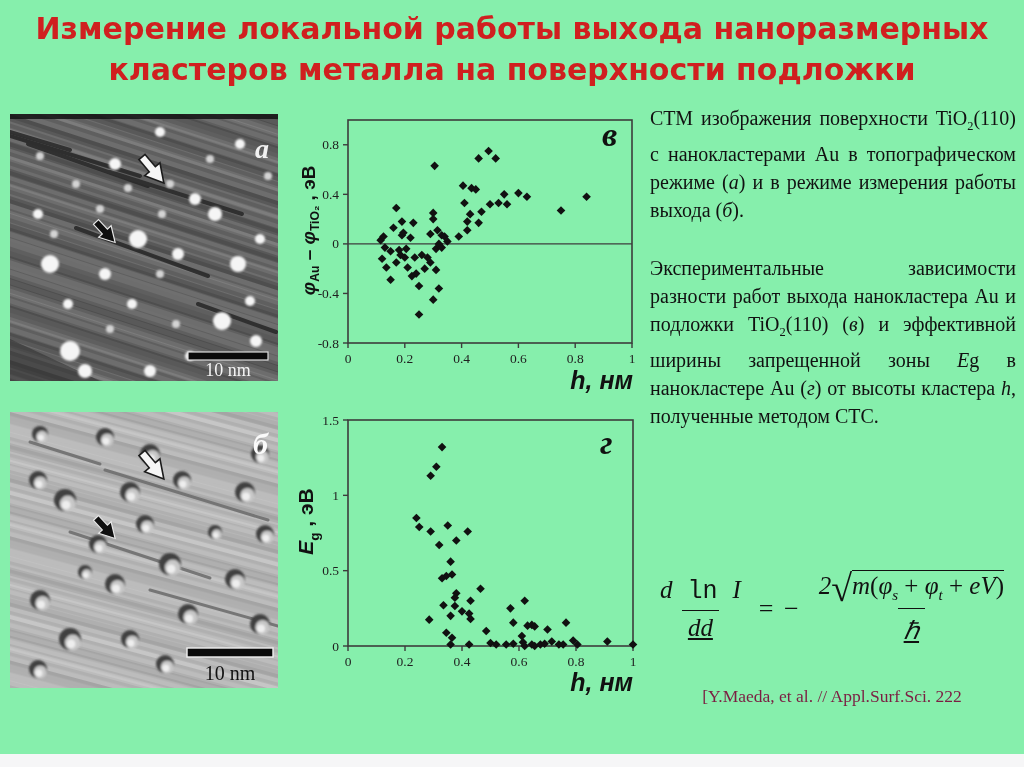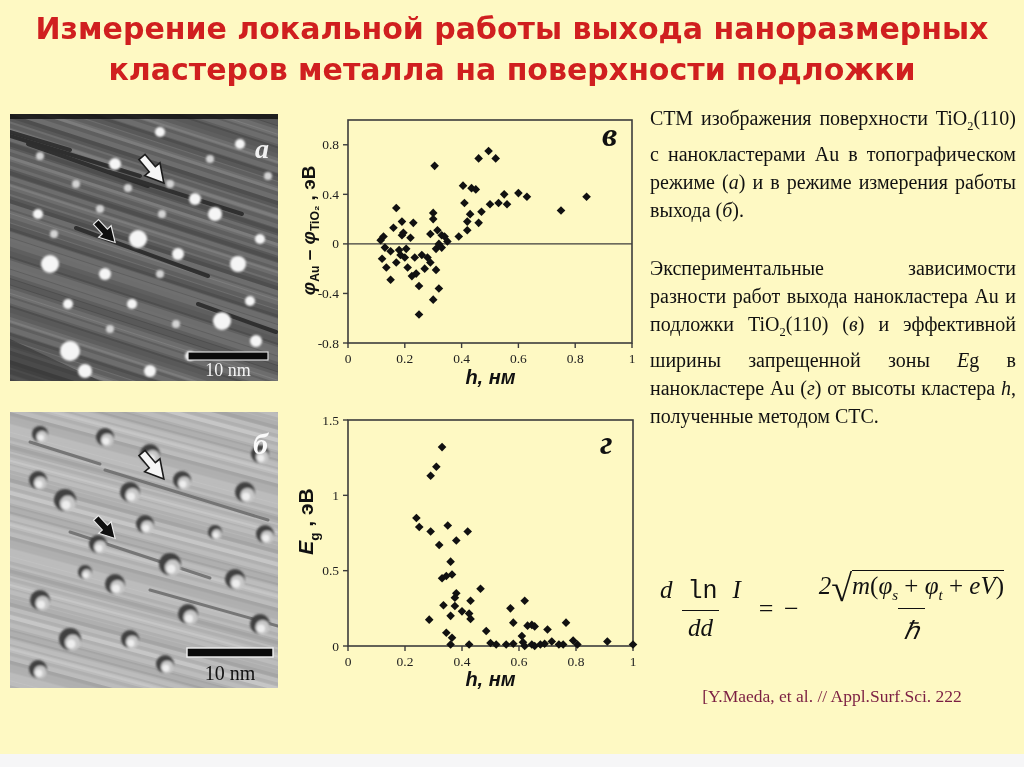--- a/index.html
+++ b/index.html
@@ -1,46 +1,46 @@
 <!DOCTYPE html>
 <html><head>
 <meta charset="utf-8">
 <style>
   html,body{margin:0;padding:0;background:#fff;}
-  .slide{position:relative;width:1024px;height:767px;background:#fef9c3;overflow:hidden;
+  .slide{position:relative;width:1024px;height:767px;background:#86efac;overflow:hidden;
          font-family:"Liberation Serif",serif;color:#1a1a1a;}
   
   .title{position:absolute;top:8px;left:0;width:1024px;text-align:center;
          font-family:"DejaVu Sans",sans-serif;font-weight:bold;font-size:30px;line-height:41px;}
   
   .stm{position:absolute;}
   .stm svg{display:block;}
   
   .chart{position:absolute;}
   .chart svg{display:block;overflow:visible;}
   .tick{font-family:"Liberation Serif",serif;font-size:13.5px;fill:#1f1f1f;}
-  .xaxis-label{position:absolute;left:48px;width:285px;text-align:center;
-         font-family:"Liberation Sans",sans-serif;font-weight:bold;font-style:italic;font-size:20px;color:#111;}
+  .xaxis-label{position:absolute;left:48px;width:285px;text-align:right;
+         font-family:"Liberation Sans",sans-serif;font-weight:bold;font-style:italic;font-size:25px;color:#111;}
   .ylabel{position:absolute;text-align:center;font-family:"Liberation Sans",sans-serif;
          font-weight:bold;font-style:italic;font-size:19px;color:#111;transform:rotate(-90deg);}
   .ylabel sub{font-size:64%;}
   .panel-letter{position:absolute;font-family:"Liberation Serif",serif;
          font-weight:bold;font-style:italic;font-size:34px;color:#111;}
   
   .right-col{position:absolute;left:650px;top:104px;width:366px;
          font-size:20px;line-height:28px;text-align:justify;color:#111;}
   .right-col p{margin:0 0 30px 0;}
   .right-col sub{font-size:62%;}
   
   .formula{position:absolute;left:640px;top:572px;width:384px;display:flex;justify-content:center;
          align-items:center;gap:12px;font-family:"Liberation Serif",serif;font-style:italic;
          font-size:25px;color:#111;}
   .frac{display:inline-flex;flex-direction:column;align-items:center;}
   .frac .top{padding:0 6px 4px 6px;}
-  .frac .bottom{border-top:1.7px solid #111;padding:3px 6px 0 6px;}
+  .frac .bottom{border-top:1.7px solid #111;padding:3px 6px 0 6px;text-decoration:underline;}
   .rel{font-style:normal;font-size:26px;letter-spacing:2px;}
   .rad{font-style:normal;font-size:38px;line-height:10px;vertical-align:-7px;}
   .under{border-top:1.7px solid #111;padding-top:1px;}
   .formula sub{font-size:60%;}
   
   .citation{position:absolute;left:640px;top:676px;width:384px;text-align:center;
          font-size:17.5px;line-height:40px;}
   .bottom-strip{position:absolute;left:0;bottom:0;width:1024px;height:13px;background:#f6f6f7;}
 </style>
 </head>

